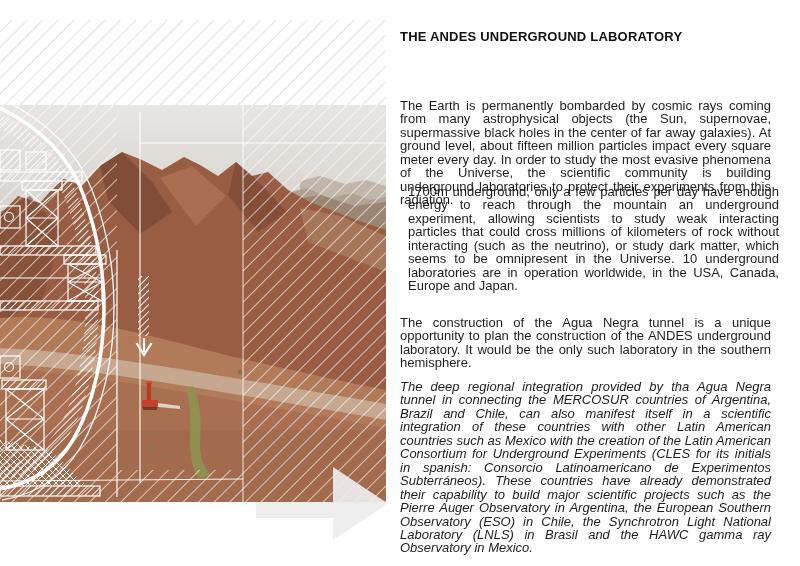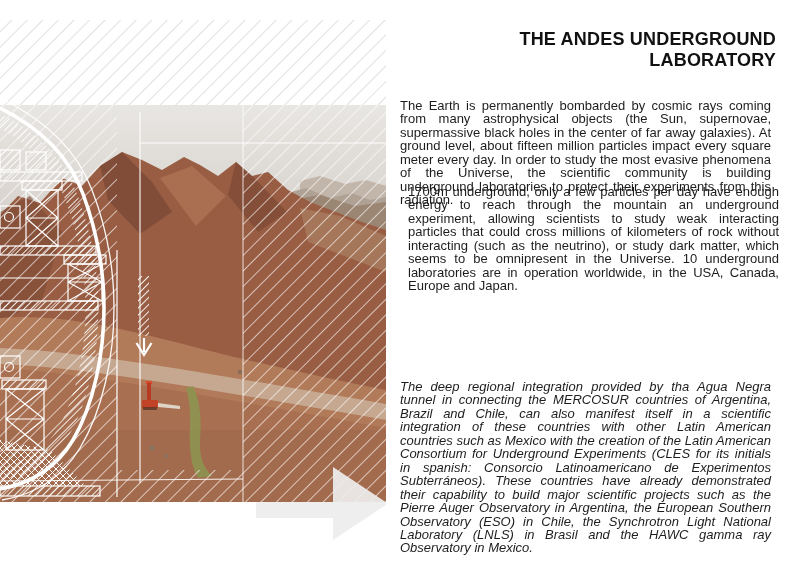--- a/index.html
+++ b/index.html
@@ -1,21 +1,21 @@
 <!DOCTYPE html>
 <html><head>
 <meta charset="utf-8">
 <style>
   html,body{margin:0;padding:0;background:#fff;}
   .page{position:relative;width:800px;height:566px;background:#fff;overflow:hidden;
         font-family:"Liberation Sans", sans-serif;}
   .visual{position:absolute;left:0;top:0;width:386px;height:566px;}
   .text-col{position:absolute;left:400px;top:0;width:371px;height:566px;}
-  .title{position:absolute;top:29px;left:16px;width:360px;text-align:right;
-         font-size:18px;font-weight:bold;letter-spacing:.2px;color:#111;}
+  .title{position:absolute;top:29px;left:0;width:360px;text-align:left;
+         font-size:13px;font-weight:bold;letter-spacing:.2px;color:#111;}
   .para{position:absolute;left:0;width:371px;margin:0;font-size:13px;line-height:13.45px;
         text-align:justify;color:#1d1d1d;}
   .p1{top:99px;} .p2{top:185px;margin-left:8px;} .p3{top:266px;} .p4{top:316px;} .p5{top:380px;font-style:italic;}
 </style>
 </head>
 <body>
 
 <div class="page">
 
   <div class="visual">
@@ -127,16 +127,17 @@
       </g>
 
       <polygon points="256,502 333,502 333,467 388,503.5 333,540 333,518 256,518" opacity="0.93" fill="#ededed"></polygon>
     </svg>
   </div>
 
   <div class="text-col">
     <div class="title">THE ANDES UNDERGROUND LABORATORY</div>
     <p class="para p1">The Earth is permanently bombarded by cosmic rays coming from many astrophysical objects (the Sun, supernovae, supermassive black holes in the center of far away galaxies). At ground level, about fifteen million particles impact every square meter every day. In order to study the most evasive phenomena of the Universe, the scientific community is building underground laboratories to protect their experiments from this radiation.</p>
     <p class="para p2">1700m underground, only a few particles per day have enough energy to reach through the mountain an underground experiment, allowing scientists to study weak interacting particles that could cross millions of kilometers of rock without interacting (such as the neutrino), or study dark matter, which seems to be omnipresent in the Universe. 10 underground laboratories are in operation worldwide, in the USA, Canada, Europe and Japan.</p>
+    <p class="para p4">The construction of the Agua Negra tunnel is a unique opportunity to plan the construction of the ANDES underground laboratory. It would be the only such laboratory in the southern hemisphere.</p>
     <p class="para p5">The deep regional integration provided by tha Agua Negra tunnel in connecting the MERCOSUR countries of Argentina, Brazil and Chile, can also manifest itself in a scientific integration of these countries with other Latin American countries such as Mexico with the creation of the Latin American Consortium for Underground Experiments (CLES for its initials in spanish: Consorcio Latinoamericano de Experimentos Subterráneos). These countries have already demonstrated their capability to build major scientific projects such as the Pierre Auger Observatory in Argentina, the European Southern Observatory (ESO) in Chile, the Synchrotron Light National Laboratory (LNLS) in Brasil and the HAWC gamma ray Observatory in Mexico.</p>
   </div>
 
 </div>
 
 </body></html>

